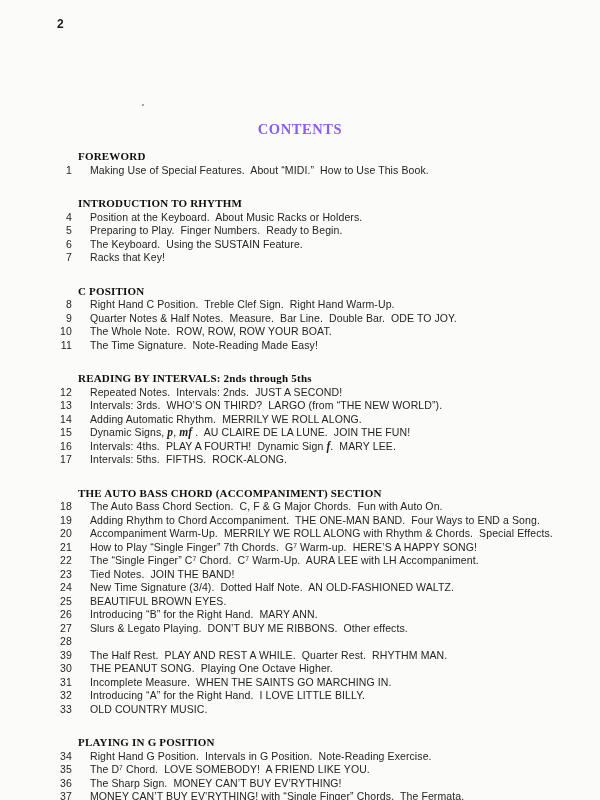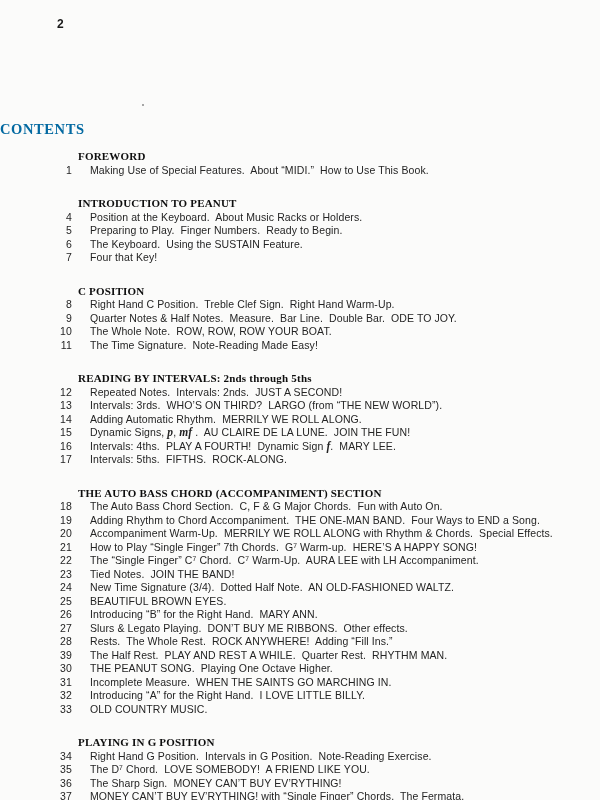--- a/index.html
+++ b/index.html
@@ -19,25 +19,26 @@
     top: 17px;
     font-size: 12px;
     font-weight: bold;
     color: #1a1a1a;
   }
   .doc-title {
     position: absolute;
     top: 121px;
     left: 0;
     right: 0;
+    text-align: center;
     font-family: "Liberation Serif", "DejaVu Serif", serif;
     font-weight: bold;
     font-size: 14.5px;
     letter-spacing: 0.6px;
-    color: #0369a1;
+    color: #8b5cf6;
   }
   .toc {
     position: absolute;
     left: 56px;
     top: 150px;
     right: 14px;
   }
   .section-heading {
     font-family: "Liberation Serif", "DejaVu Serif", serif;
     font-weight: bold;
@@ -90,36 +91,36 @@
 <div class="page">
   <div class="page-number">2</div>
   <div class="speck"></div>
   <h1 class="doc-title" style="margin:0;">CONTENTS</h1>
   <div class="toc">
       <div class="section-heading">FOREWORD</div>
       <div class="toc-row">
         <span class="toc-num">1</span>
         <span class="toc-text"><span>Making Use of Special Features.  About “MIDI.”  How to Use This Book.</span></span>
       </div>
-      <div class="section-heading">INTRODUCTION TO PEANUT</div>
+      <div class="section-heading">INTRODUCTION TO RHYTHM</div>
       <div class="toc-row">
         <span class="toc-num">4</span>
         <span class="toc-text"><span>Position at the Keyboard.  About Music Racks or Holders.</span></span>
       </div>
       <div class="toc-row">
         <span class="toc-num">5</span>
         <span class="toc-text"><span>Preparing to Play.  Finger Numbers.  Ready to Begin.</span></span>
       </div>
       <div class="toc-row">
         <span class="toc-num">6</span>
         <span class="toc-text"><span>The Keyboard.  Using the SUSTAIN Feature.</span></span>
       </div>
       <div class="toc-row">
         <span class="toc-num">7</span>
-        <span class="toc-text"><span>Four that Key!</span></span>
+        <span class="toc-text"><span>Racks that Key!</span></span>
       </div>
       <div class="section-heading">C POSITION</div>
       <div class="toc-row">
         <span class="toc-num">8</span>
         <span class="toc-text"><span>Right Hand C Position.  Treble Clef Sign.  Right Hand Warm-Up.</span></span>
       </div>
       <div class="toc-row">
         <span class="toc-num">9</span>
         <span class="toc-text"><span>Quarter Notes &amp; Half Notes.  Measure.  Bar Line.  Double Bar.  ODE TO JOY.</span></span>
       </div>
@@ -192,21 +193,20 @@
       <div class="toc-row">
         <span class="toc-num">26</span>
         <span class="toc-text"><span>Introducing “B” for the Right Hand.  MARY ANN.</span></span>
       </div>
       <div class="toc-row">
         <span class="toc-num">27</span>
         <span class="toc-text"><span>Slurs &amp; Legato Playing.  DON’T BUY ME RIBBONS.  Other effects.</span></span>
       </div>
       <div class="toc-row">
         <span class="toc-num">28</span>
-        <span class="toc-text"><span>Rests.  The Whole Rest.  ROCK ANYWHERE!  Adding “Fill Ins.”</span></span>
       </div>
       <div class="toc-row">
         <span class="toc-num">39</span>
         <span class="toc-text"><span>The Half Rest.  PLAY AND REST A WHILE.  Quarter Rest.  RHYTHM MAN.</span></span>
       </div>
       <div class="toc-row">
         <span class="toc-num">30</span>
         <span class="toc-text"><span>THE PEANUT SONG.  Playing One Octave Higher.</span></span>
       </div>
       <div class="toc-row">

